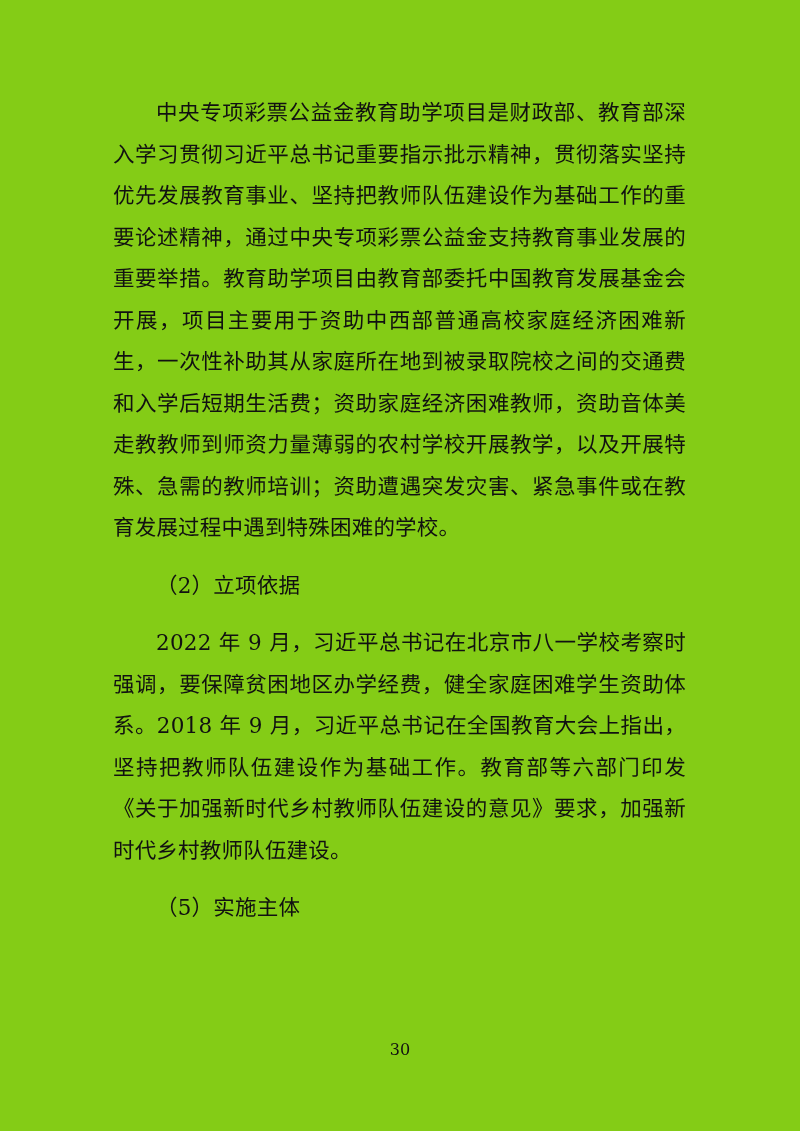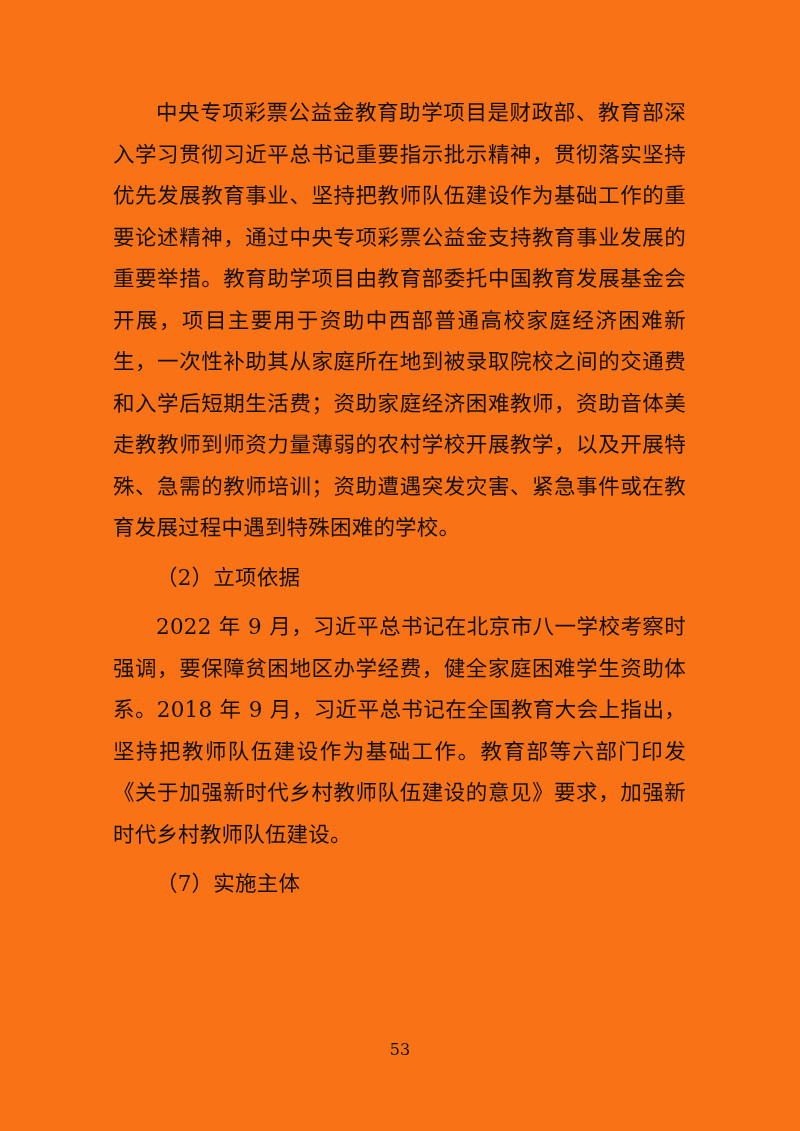--- a/index.html
+++ b/index.html
@@ -14,41 +14,41 @@
     font-family: "DejaVu Serif", "Liberation Serif", serif;
     color: #000000;
     overflow: hidden;
   }
   .page {
     position: absolute;
     left: 0;
     top: 0;
     width: 800px;
     height: 1131px;
-    background: #f97316;
+    background: #84cc16;
     box-sizing: border-box;
   }
   .content {
     position: absolute;
     left: 113px;
     top: 92px;
     width: 573px;
   }
   .para {
     margin: 0;
     font-size: 21.5px;
     line-height: 41.5px;
     text-align: justify;
     text-justify: inter-ideograph;
     letter-spacing: 0.2px;
     text-indent: 2em;
     color: #111111;
   }
   .para + .para {
-    margin-top: 8px;
+    margin-top: 16px;
   }
   .page-number {
     position: absolute;
     left: 0;
     top: 1040px;
     width: 800px;
     text-align: center;
     font-size: 16px;
     font-family: "DejaVu Serif", "Liberation Serif", serif;
     color: #111111;
@@ -56,18 +56,18 @@
 </style>
 </head>
 <body>
 
 <div class="page">
 
   <div class="content">
     <p class="para">中央专项彩票公益金教育助学项目是财政部、教育部深入学习贯彻习近平总书记重要指示批示精神，贯彻落实坚持优先发展教育事业、坚持把教师队伍建设作为基础工作的重要论述精神，通过中央专项彩票公益金支持教育事业发展的重要举措。教育助学项目由教育部委托中国教育发展基金会开展，项目主要用于资助中西部普通高校家庭经济困难新生，一次性补助其从家庭所在地到被录取院校之间的交通费和入学后短期生活费；资助家庭经济困难教师，资助音体美走教教师到师资力量薄弱的农村学校开展教学，以及开展特殊、急需的教师培训；资助遭遇突发灾害、紧急事件或在教育发展过程中遇到特殊困难的学校。</p>
     <p class="para">（2）立项依据</p>
     <p class="para">2022 年 9 月，习近平总书记在北京市八一学校考察时强调，要保障贫困地区办学经费，健全家庭困难学生资助体系。2018 年 9 月，习近平总书记在全国教育大会上指出，坚持把教师队伍建设作为基础工作。教育部等六部门印发《关于加强新时代乡村教师队伍建设的意见》要求，加强新时代乡村教师队伍建设。</p>
-    <p class="para">（7）实施主体</p>
+    <p class="para">（5）实施主体</p>
   </div>
 
-  <div class="page-number">53</div>
+  <div class="page-number">30</div>
 
 </div>
 
 </body></html>

